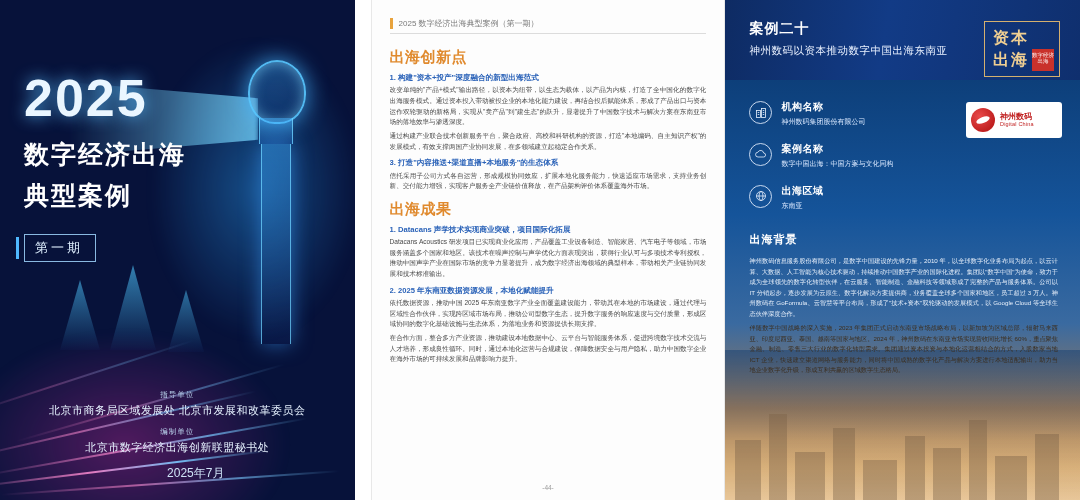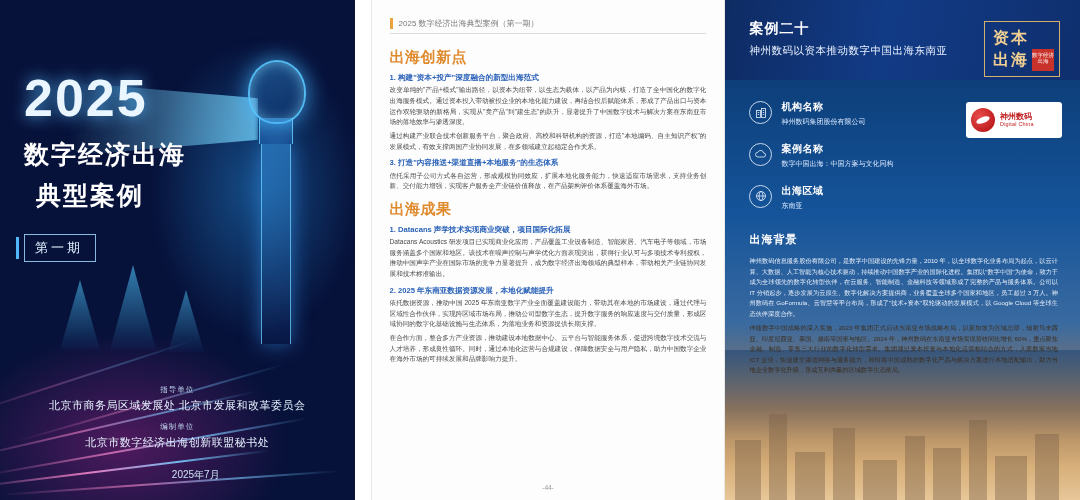--- a/index.html
+++ b/index.html
@@ -122,21 +122,20 @@
     font-weight: bold;
     letter-spacing: 2px;
     color: #ffffff;
   }
   .cover-line2 {
     margin-top: 8px;
     font-size: 25px;
     font-weight: bold;
     letter-spacing: 2px;
     color: #ffffff;
-    margin-left: 12px;
   }
   .cover-badge {
     margin-top: 22px;
     display: inline-block;
     padding: 4px 12px 4px 10px;
     border: 1px solid rgba(160,215,255,0.85);
     color: #dff0ff;
     font-size: 13px;
     letter-spacing: 3px;
     position: relative;
@@ -160,23 +159,23 @@
     letter-spacing: 1px;
     margin-bottom: 3px;
   }
   .cover-foot .forg {
     font-size: 11px;
     color: #e6f2ff;
     letter-spacing: 0.5px;
     margin-bottom: 9px;
   }
   .cover-foot .fdate {
-    font-size: 10px;
+    font-size: 12px;
     color: #cfe3f7;
-    margin-top: 18px;
+    margin-top: 10px;
     padding-left: 37px;
   }
 
   
   .textpage {
     position: relative;
     width: 360px;
     height: 500px;
     background: #fdfdfd;
     border-left: 1px solid #e8e8e8;

